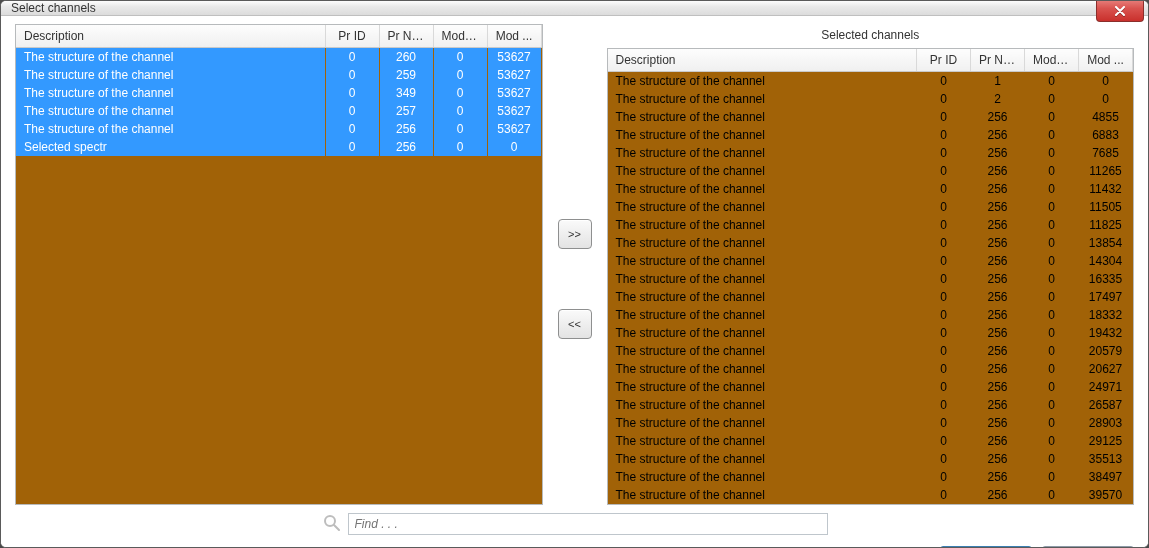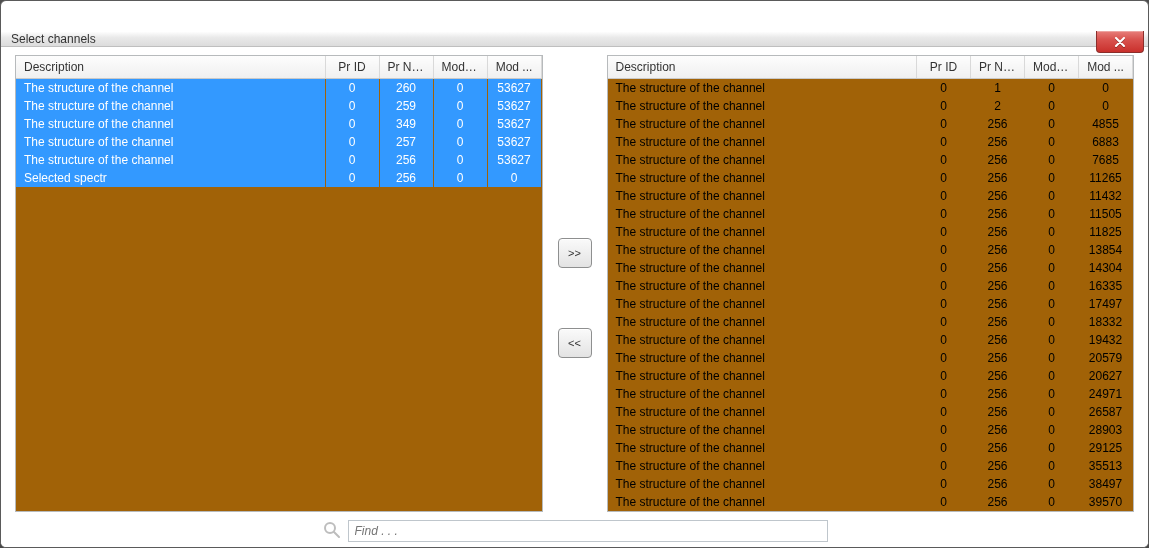--- a/index.html
+++ b/index.html
@@ -15,21 +15,20 @@
     overflow: hidden;
     position: relative;
   }
   .titlebar {
     height: 28px;
     background: linear-gradient(#fdfdfd, #e9e9e9 40%, #dcdcdc);
     border-bottom: 1px solid #bfbfbf;
     display: flex; align-items: center;
     padding: 0 8px 0 10px;
     position: relative;
-    margin-top: 31px;
   }
   .titlebar .title { font-size: 12px; color: #333; }
   .close-btn {
     position: absolute; right: 4px; top: -1px;
     width: 48px; height: 22px;
     background: linear-gradient(#e77f7b, #d9534f 40%, #c9302c);
     border: 1px solid #8b2e2b;
     border-top: none;
     border-radius: 0 0 4px 4px;
     display: flex; align-items: center; justify-content: center;
@@ -258,20 +257,21 @@
           </div>
         </div>
       </div>
 
       <div class="mid">
         <button>&gt;&gt;</button>
         <button>&lt;&lt;</button>
       </div>
 
       <div class="panel">
+        <div class="panel-title">Selected channels</div>
         <div class="grid-wrap">
           <div class="grid-scroll">
             <table class="grid">
               <colgroup>
                   <col class="col-desc">
                   <col class="col-n">
                   <col class="col-n">
                   <col class="col-n">
                   <col class="col-n">
                 </colgroup>

